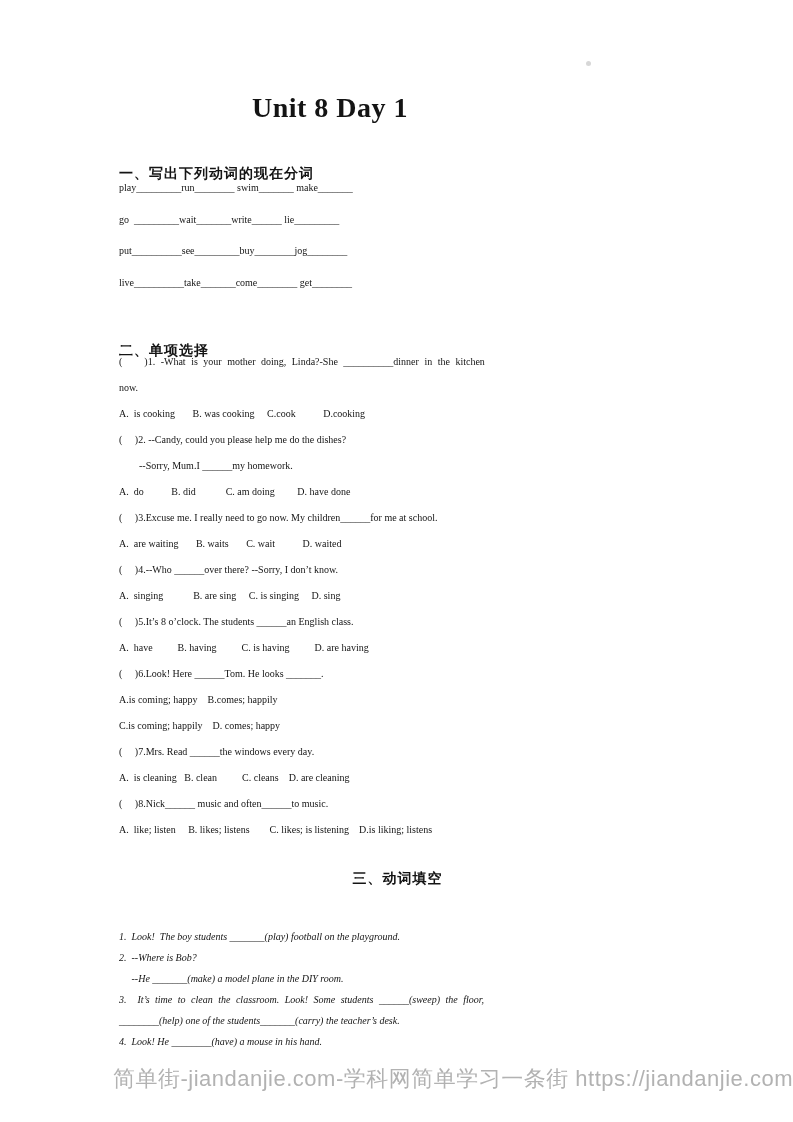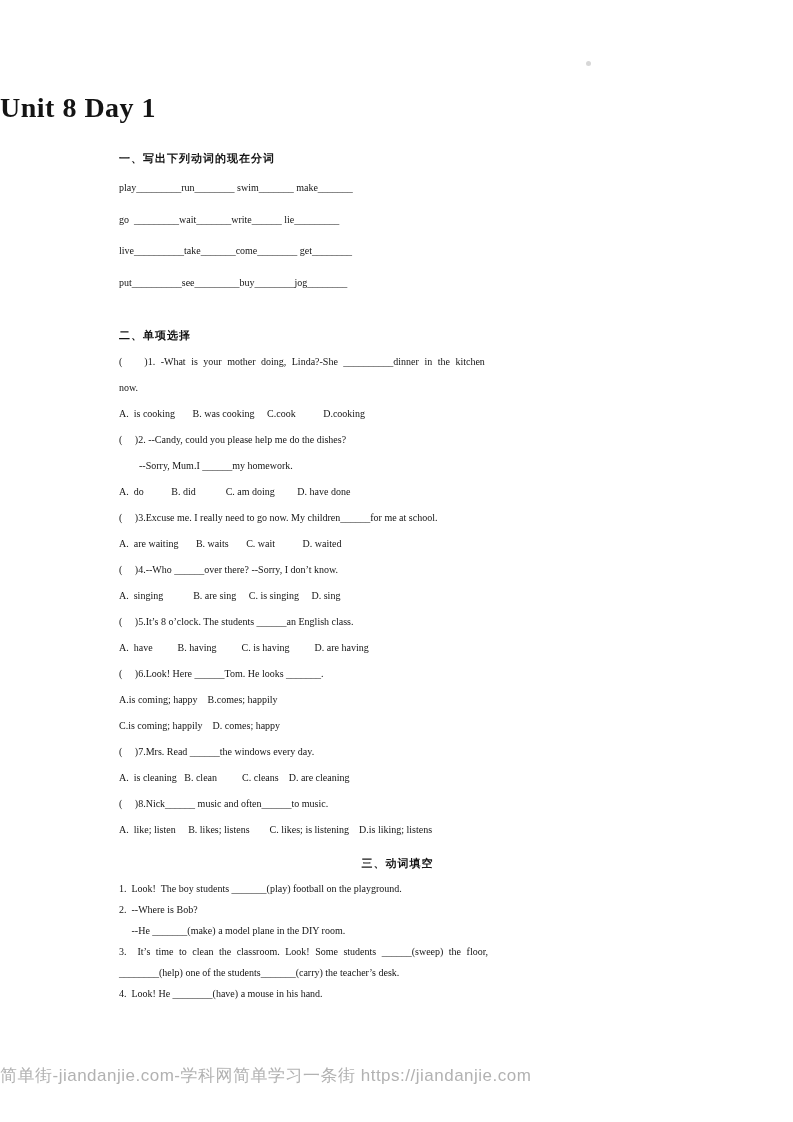--- a/index.html
+++ b/index.html
@@ -2,63 +2,64 @@
 <html><head>
 <meta charset="utf-8">
 <style>
   html,body{margin:0;padding:0;}
   body{
     width:793px;height:1122px;background:#ffffff;overflow:hidden;position:relative;
     font-family:"Liberation Serif",serif;color:#141414;
   }
   .page{position:absolute;inset:0;}
   #title{
-    position:absolute;top:92px;left:0;width:660px;
+    position:absolute;top:92px;left:0;width:660px;text-align:center;
     font-weight:bold;font-size:28px;letter-spacing:0.5px;
   }
   .h-cn{
     position:absolute;left:119px;width:557px;
-    font-family:"Liberation Sans",sans-serif;font-weight:bold;font-size:11px;
+    font-family:"Liberation Sans",sans-serif;font-weight:bold;font-size:14px;
     letter-spacing:1px;
+    margin-top:14px;
   }
   #sec1-head{top:151px;}
   #sec2-head{top:328px;}
   #sec3-head{top:856px;text-align:center;}
   .lines{position:absolute;left:119px;width:557px;font-size:10px;}
   #sec1-lines{top:172px;line-height:31.5px;}
   #sec2-lines{top:349px;line-height:26px;}
-  #sec3-lines{top:878px;line-height:21px;}
+  #sec3-lines{top:926px;line-height:21px;font-style:italic;}
   .line{white-space:pre;}
   .wide{word-spacing:3px;}
   .wider{word-spacing:11px;}
   #footer{
-    position:absolute;top:1064px;left:0;width:793px;text-align:left;
-    font-family:"Liberation Sans",sans-serif;font-size:17px;color:#b2b2b2;
+    position:absolute;top:1064px;left:0;width:793px;text-align:right;
+    font-family:"Liberation Sans",sans-serif;font-size:22px;color:#b2b2b2;
     letter-spacing:0.5px;
   }
   #speck{
     position:absolute;left:586px;top:61px;width:5px;height:5px;border-radius:50%;
     background:#cdcdcd;opacity:0.8;
   }
 </style>
 </head>
 <body>
 
 <div class="page">
 
   <div id="title">Unit 8 Day 1</div>
 
   <div id="speck"></div>
 
   <div id="sec1-head" class="h-cn">一、写出下列动词的现在分词</div>
   <div id="sec1-lines" class="lines">
     <div class="line">play_________run________ swim_______ make_______</div>
     <div class="line">go  _________wait_______write______ lie_________</div>
+    <div class="line">put__________see_________buy________jog________</div>
     <div class="line">live__________take_______come________ get________</div>
-    <div class="line">put__________see_________buy________jog________</div>
   </div>
 
   <div id="sec2-head" class="h-cn">二、单项选择</div>
   <div id="sec2-lines" class="lines">
     <div class="line wide">(    )1. -What is your mother doing, Linda?-She __________dinner in the kitchen</div>
     <div class="line">now.</div>
     <div class="line">A.  is cooking       B. was cooking     C.cook           D.cooking</div>
     <div class="line">(     )2. --Candy, could you please help me do the dishes?</div>
     <div class="line">        --Sorry, Mum.I ______my homework.</div>
     <div class="line">A.  do           B. did            C. am doing         D. have done</div>

